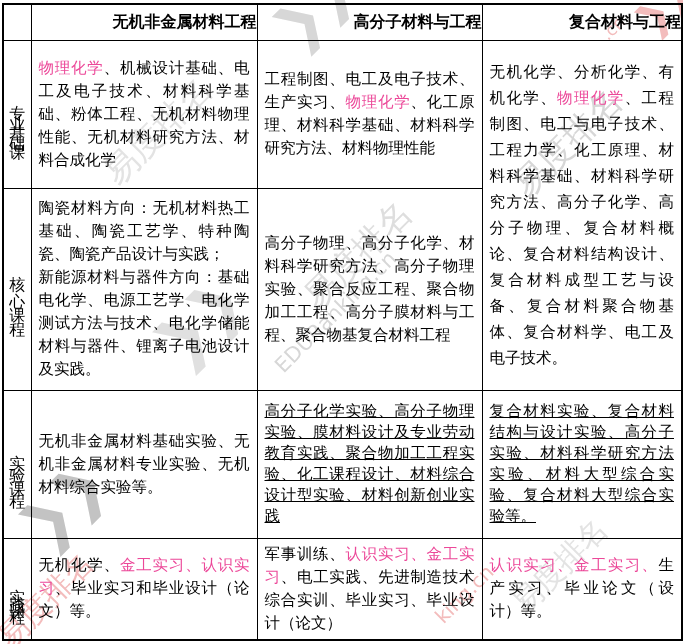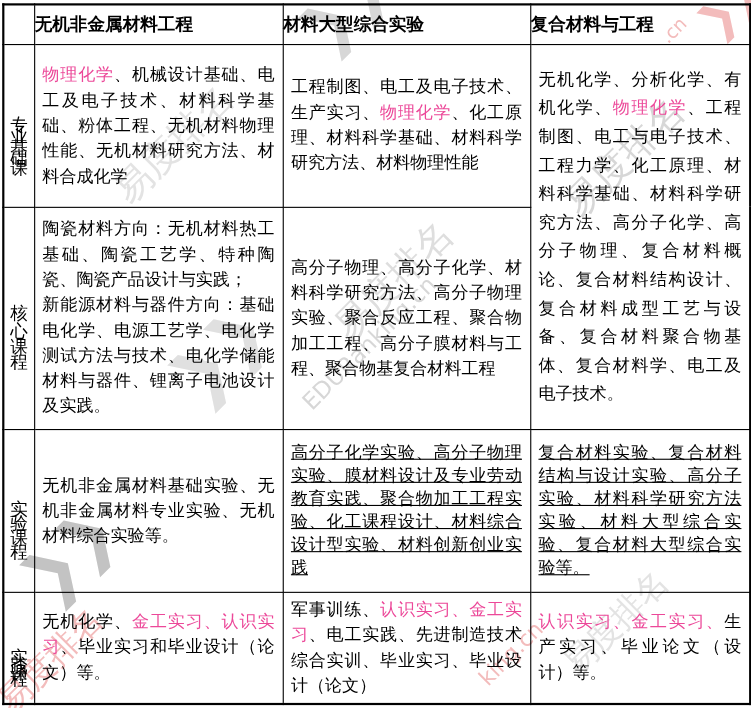--- a/index.html
+++ b/index.html
@@ -27,21 +27,21 @@
   .wm10{left:-14px;top:580px;font-size:30px;}
   .wm11{left:428px;top:582px;font-size:20px;}
   .wm12{left:500px;top:546px;font-size:30px;color:#e3e3e3;}
   
   table{
     position:relative;z-index:1;border-collapse:collapse;table-layout:fixed;
     margin:3px 2px 0 2px;width:679px;background:transparent;
     border:2px solid #000;
   }
   th,td{border:1px solid #000;padding:0;}
-  th{font-size:16px;font-weight:bold;text-align:left;vertical-align:middle;}
+  th{font-size:16px;font-weight:bold;text-align:right;vertical-align:middle;}
   td.body-cell{
     font-size:15.5px;line-height:23px;padding:2px 7px;
     text-align:justify;vertical-align:middle;white-space:pre-wrap;
   }
   td.merged-cell{line-height:26px;}
   td.tight{line-height:21px;text-decoration:underline;}
   td.label-cell{text-align:center;vertical-align:middle;}
   .vlabel{
     display:inline-block;writing-mode:vertical-rl;text-orientation:upright;
     font-size:16px;line-height:1;
@@ -74,21 +74,21 @@
   <colgroup>
     <col style="width:28px">
       <col style="width:226px">
       <col style="width:225px">
       <col style="width:200px">
   </colgroup>
   <tbody>
       <tr style="height:36px">
     <th></th>
     <th>无机非金属材料工程</th>
-    <th>材料大型综合实验</th>
+    <th>高分子材料与工程</th>
     <th>复合材料与工程</th>
   </tr>
 
   <tr style="height:148px">
     <td class="label-cell">
       <span class="vlabel ls-a">专业基础课</span>
     </td>
     <td class="body-cell"><span class="red">物理化学</span><span>、机械设计基础、电工及电子技术、材料科学基础、粉体工程、无机材料物理性能、无机材料研究方法、材料合成化学</span></td>
     <td class="body-cell"><span>工程制图、电工及电子技术、生产实习、</span><span class="red">物理化学</span><span>、化工原理、材料科学基础、材料科学研究方法、材料物理性能</span></td>
     <td class="body-cell merged-cell" rowspan="2"><span>无机化学、分析化学、有机化学、</span><span class="red">物理化学</span><span>、工程制图、电工与电子技术、工程力学、化工原理、材料科学基础、材料科学研究方法、高分子化学、高分子物理、复合材料概论、复合材料结构设计、复合材料成型工艺与设备、复合材料聚合物基体、复合材料学、电工及电子技术。</span></td>

